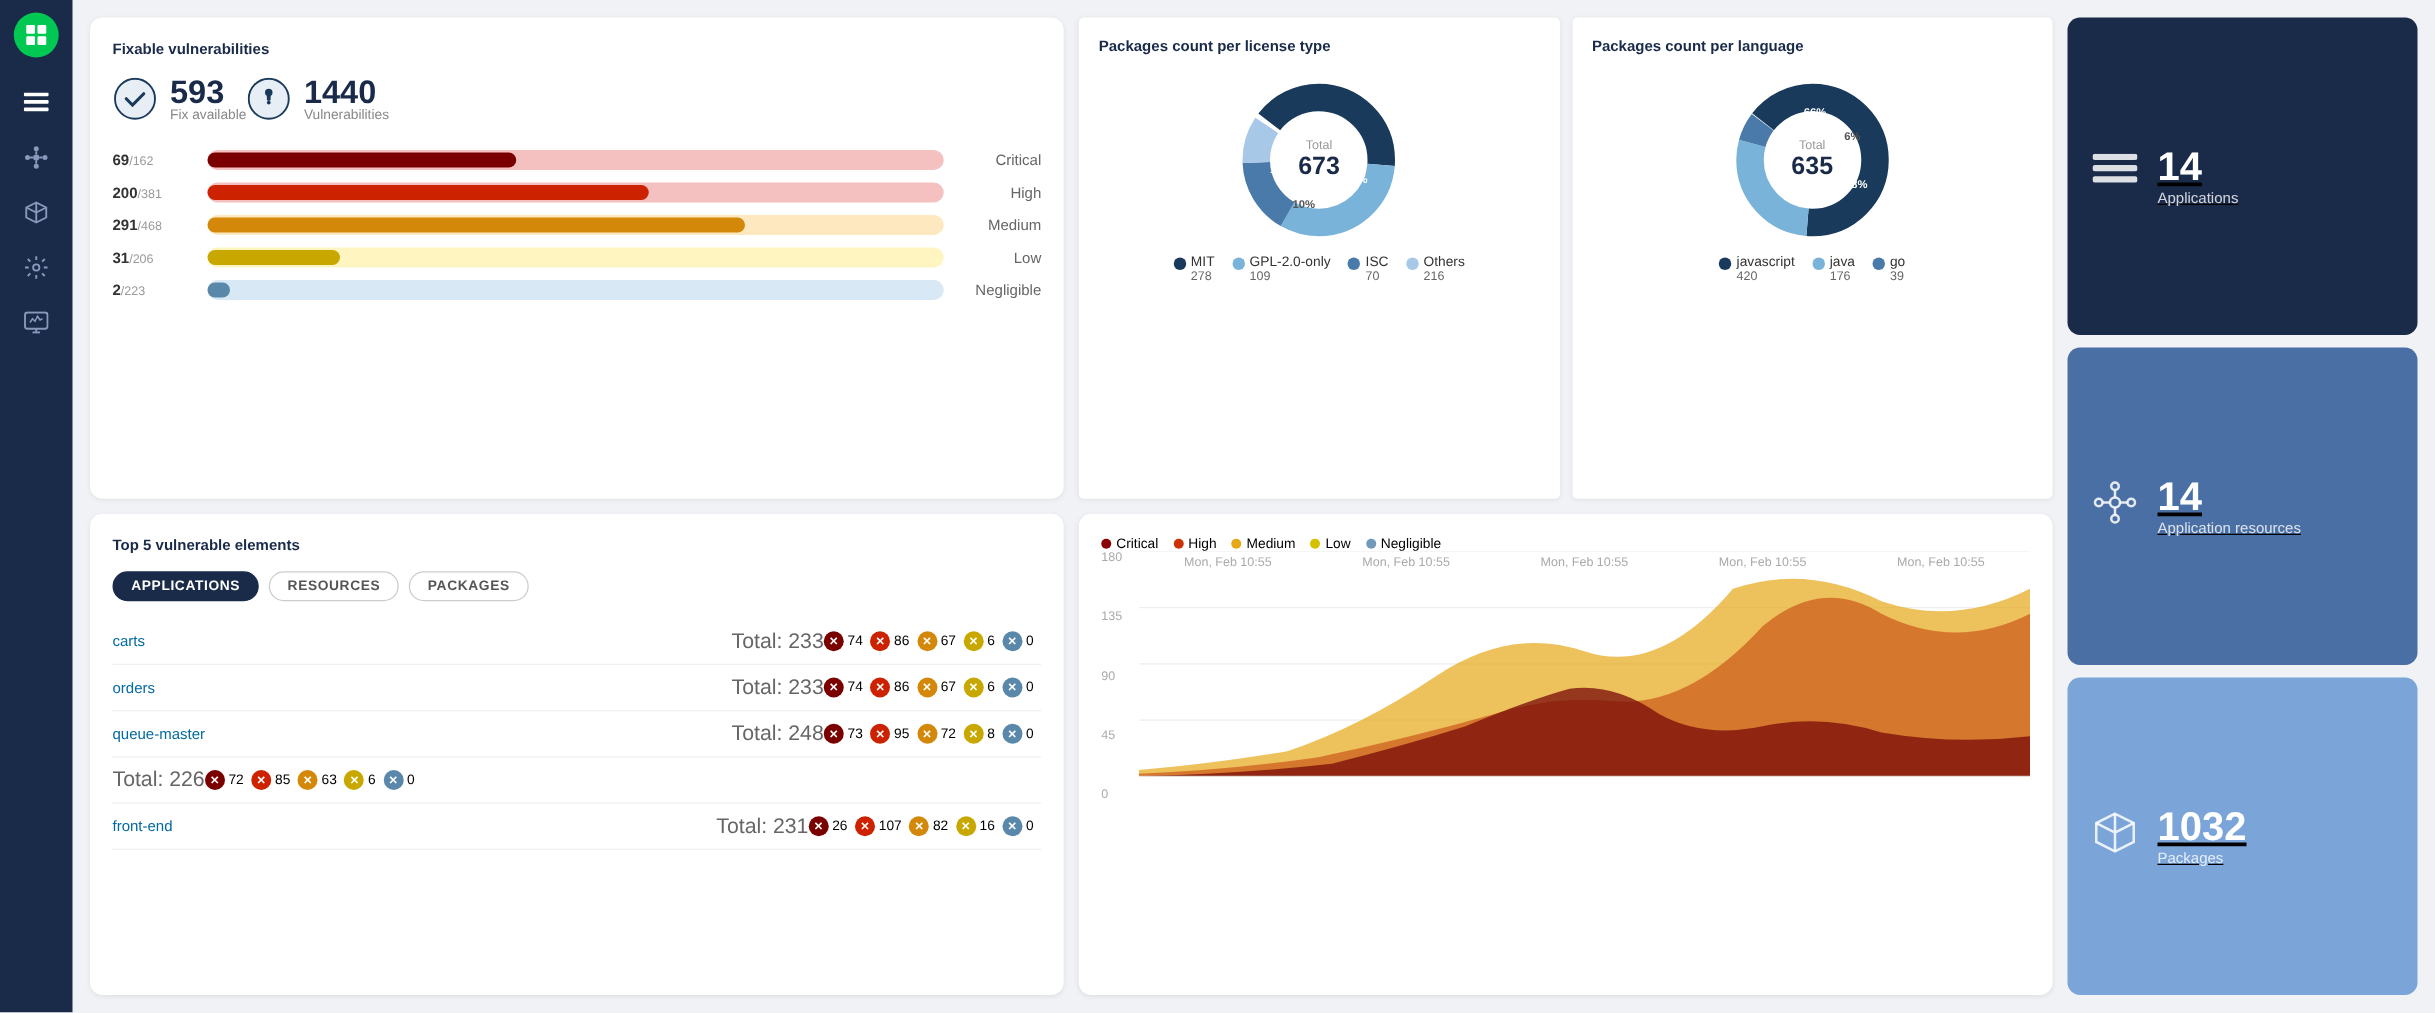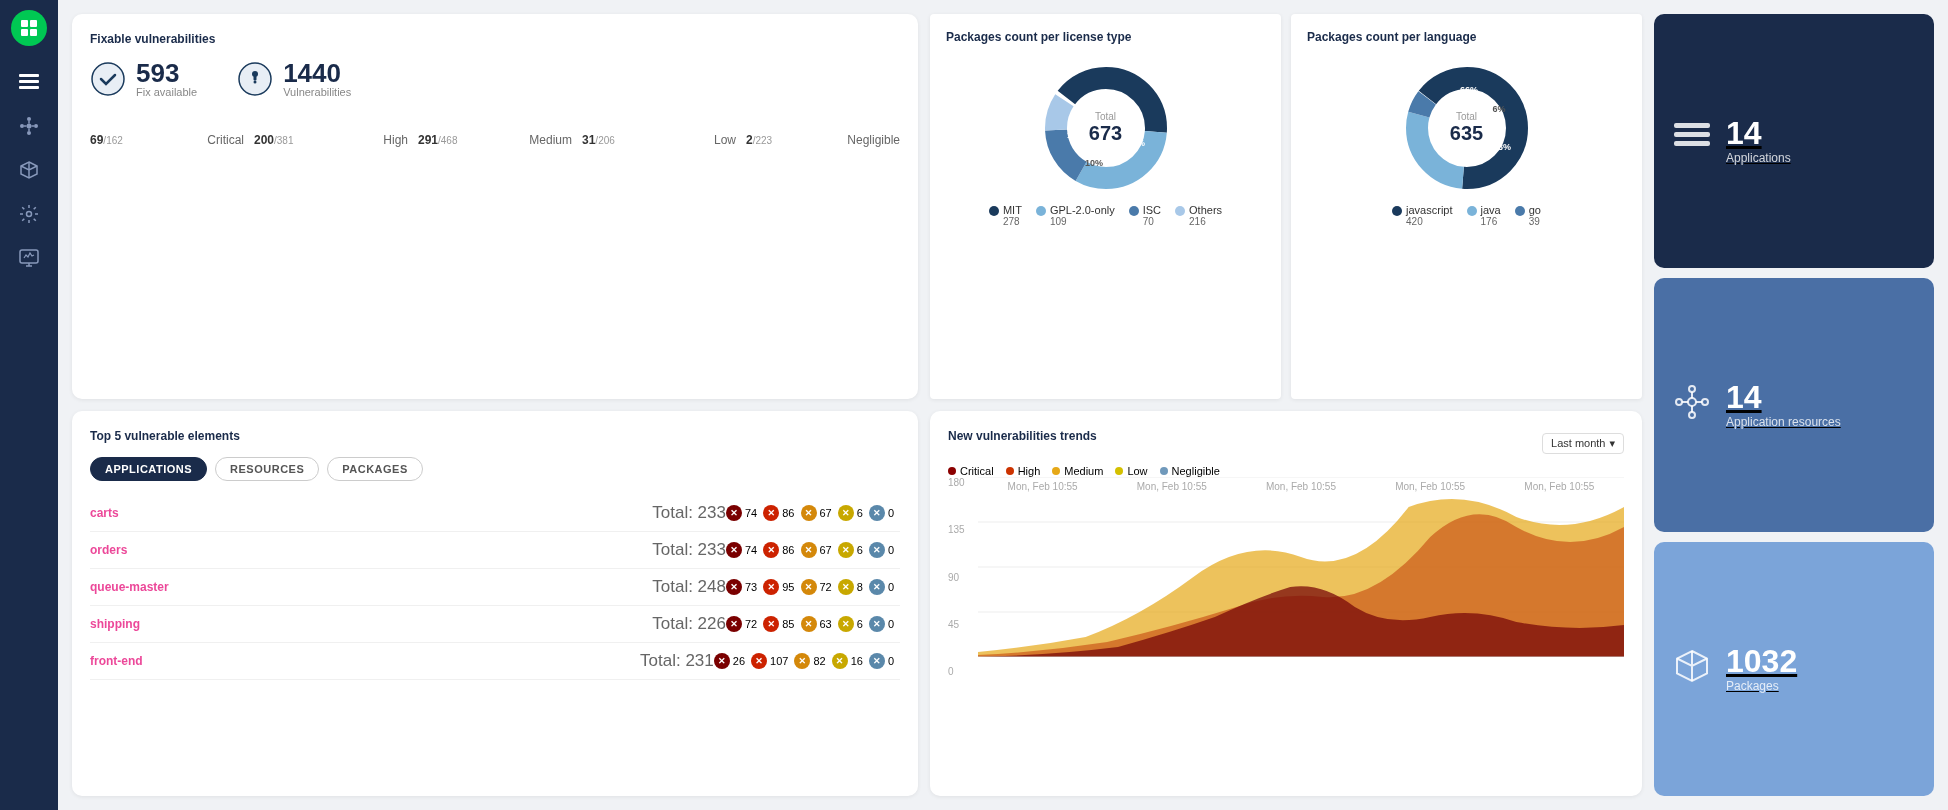--- a/index.html
+++ b/index.html
@@ -57,22 +57,21 @@
       grid-row: 1;
     }
     .card-title {
       font-size: 12px;
       font-weight: 600;
       color: #1a2b4a;
       margin-bottom: 14px;
     }
     .fix-stats {
       display: flex;
-      gap: 40px;
-      margin-bottom: 34px;
+      margin-bottom: 22px;
     }
     .fix-stat {
       display: flex;
       align-items: center;
       gap: 10px;
     }
     .fix-stat-icon {
       width: 36px; height: 36px;
       display: flex; align-items: center; justify-content: center;
       font-size: 22px;
@@ -81,21 +80,21 @@
       font-size: 26px;
       font-weight: 700;
       color: #1a2b4a;
       line-height: 1;
     }
     .fix-stat-label {
       font-size: 11px;
       color: #888;
     }
 
-    .vuln-bars { display: flex; flex-direction: row; gap: 10px; }
+    .vuln-bars { display: flex; flex-direction: column; gap: 10px; }
     .vuln-row { display: flex; align-items: center; gap: 8px; }
     .vuln-label-count { width: 68px; font-size: 12px; color: #333; white-space: nowrap; }
     .vuln-label-count span { font-size: 10px; color: #999; }
     .vuln-bar-wrap { flex: 1; height: 16px; background: #eee; border-radius: 8px; overflow: visible; position: relative; }
     .vuln-bar-fg { position: absolute; top: 2px; left: 0; height: 12px; border-radius: 6px; }
     .vuln-severity { width: 70px; font-size: 12px; color: #666; text-align: right; }
 
     
     .card-mid {
       grid-column: 2;
@@ -187,21 +186,21 @@
       border-color: #1a2b4a;
     }
     .vuln-list { display: flex; flex-direction: column; gap: 0; }
     .vuln-list-row {
       display: flex;
       align-items: center;
       padding: 8px 0;
       border-bottom: 1px solid #f0f0f0;
       font-size: 12px;
     }
-    .vuln-list-name { flex: 1; color: #ec4899; font-weight: 700; }
+    .vuln-list-name { flex: 1; color: #0369a1; font-weight: 400; }
     .vuln-list-total { color: #666; font-size: 17px; }
     .vuln-badge {
       display: flex; align-items: center; gap: 3px;
       margin-right: 6px; font-size: 11px;
     }
     .badge-icon { width: 16px; height: 16px; border-radius: 50%; display: flex; align-items: center; justify-content: center; font-size: 9px; font-weight: 700; }
 
     
     .card-trends {
       grid-column: 2;
@@ -579,21 +578,20 @@
           <div class="vuln-badge">
       <div class="badge-icon" style="background:#c8a800;color:#fff">✕</div>
       <span>8</span>
     </div>
           <div class="vuln-badge">
       <div class="badge-icon" style="background:#5a88aa;color:#fff">✕</div>
       <span>0</span>
     </div>
   </div>
         <div class="vuln-list-row">
-    <div class="vuln-list-name">shipping</div>
     <div class="vuln-list-total">Total: 226</div>
     <div class="vuln-badge">
       <div class="badge-icon" style="background:#7a0000;color:#fff">✕</div>
       <span>72</span>
     </div>
           <div class="vuln-badge">
       <div class="badge-icon" style="background:#cc2200;color:#fff">✕</div>
       <span>85</span>
     </div>
           <div class="vuln-badge">
@@ -630,27 +628,20 @@
     </div>
           <div class="vuln-badge">
       <div class="badge-icon" style="background:#5a88aa;color:#fff">✕</div>
       <span>0</span>
     </div>
   </div>
       </div>
   </div>
 
   <div class="card card-trends">
-    <div class="trends-header">
-      <div class="card-title">New vulnerabilities trends</div>
-      <button class="dropdown-btn">
-        <span>Last month</span>
-        <span>▾</span>
-      </button>
-    </div>
     <div class="trends-legend" id="trends-legend">
         <div class="trends-legend-item">
           <div class="trends-dot" style="background:#8b0000"></div>
           <span>Critical</span>
         </div>
         <div class="trends-legend-item">
           <div class="trends-dot" style="background:#cc3300"></div>
           <span>High</span>
         </div>
         <div class="trends-legend-item">

